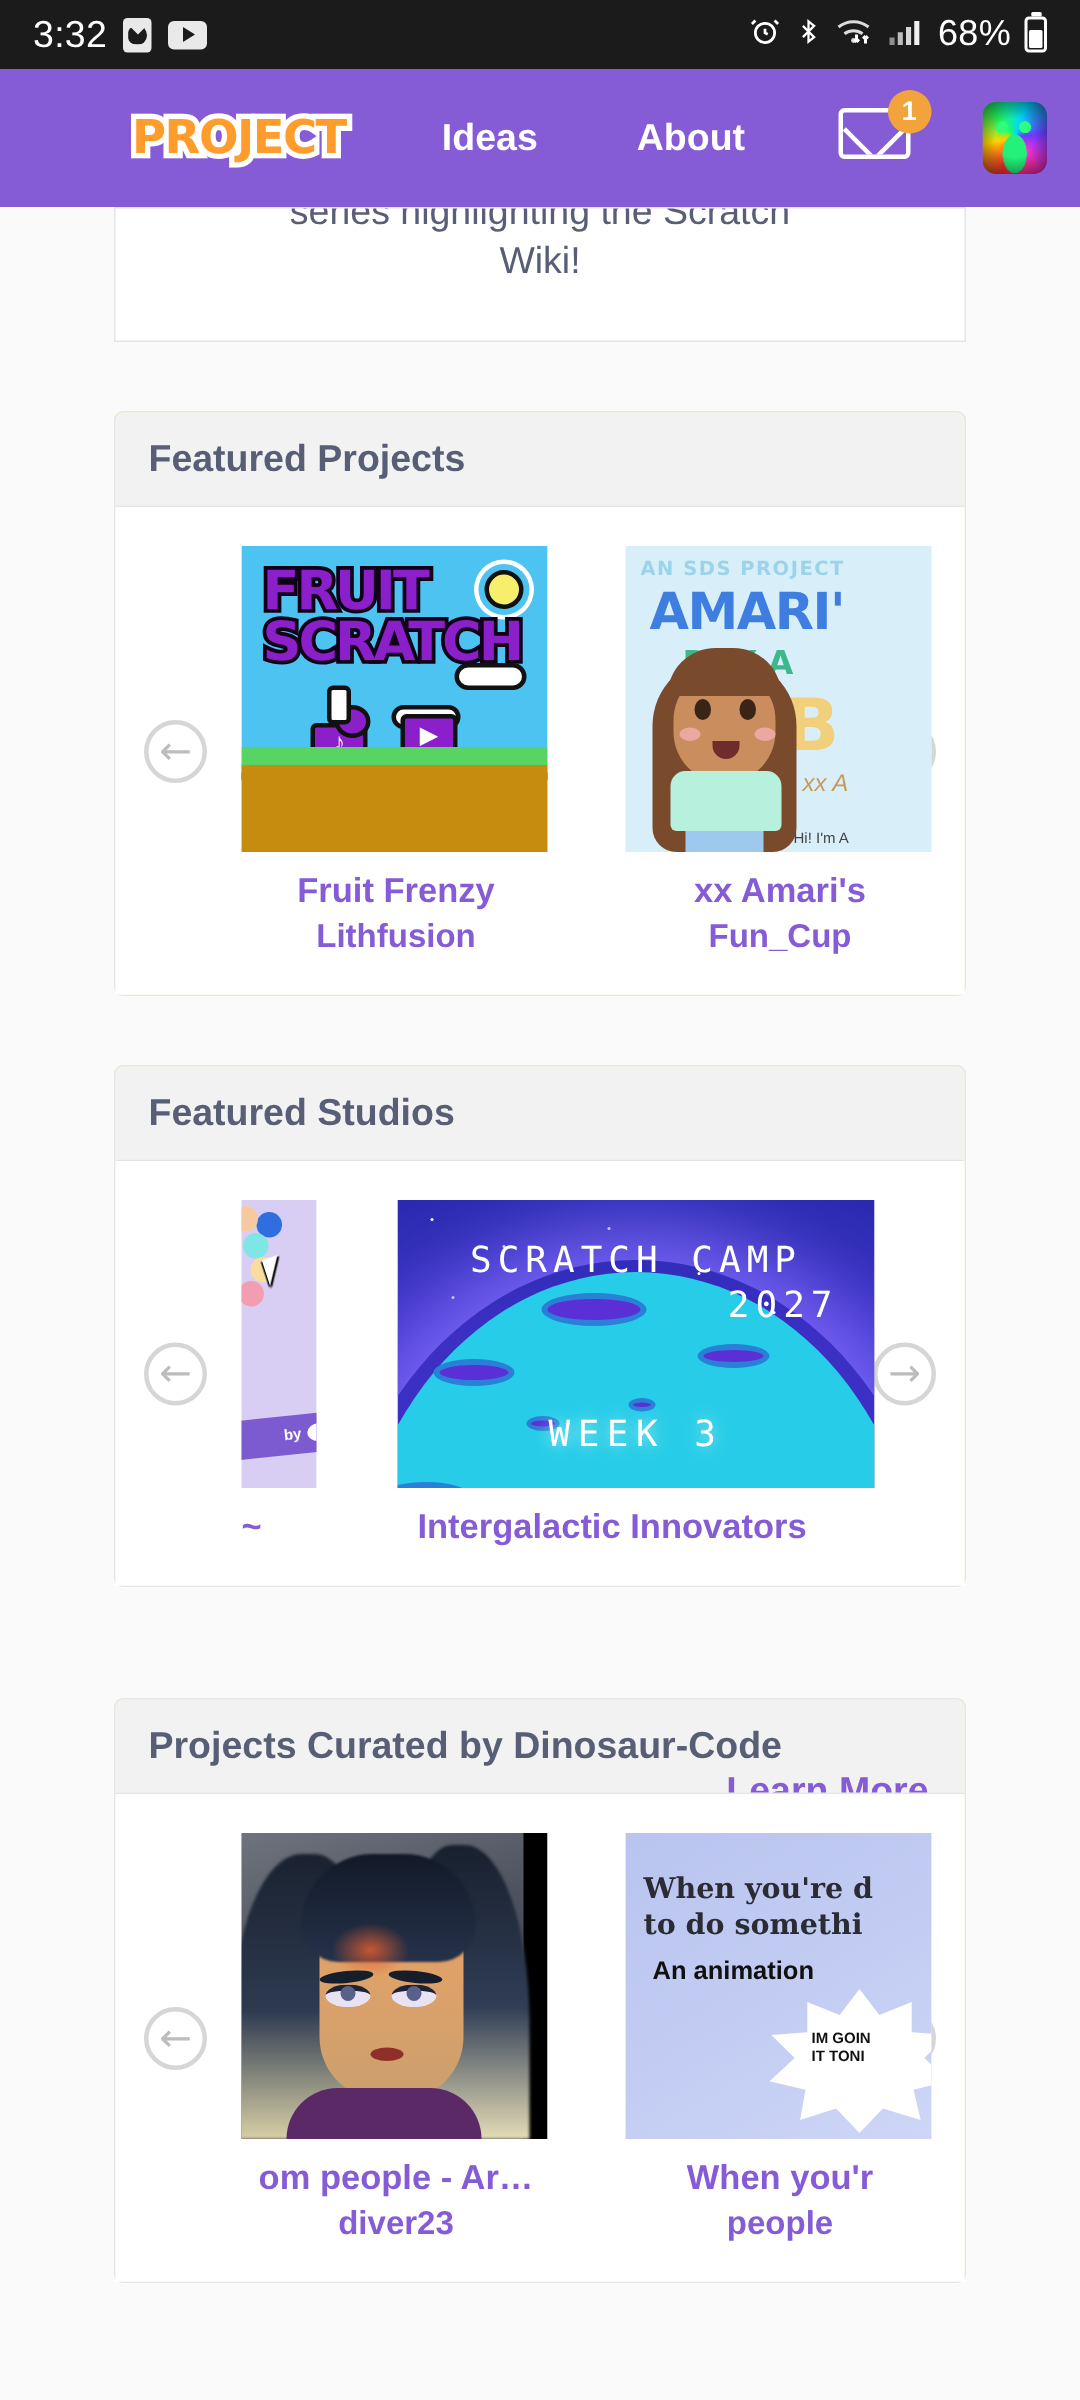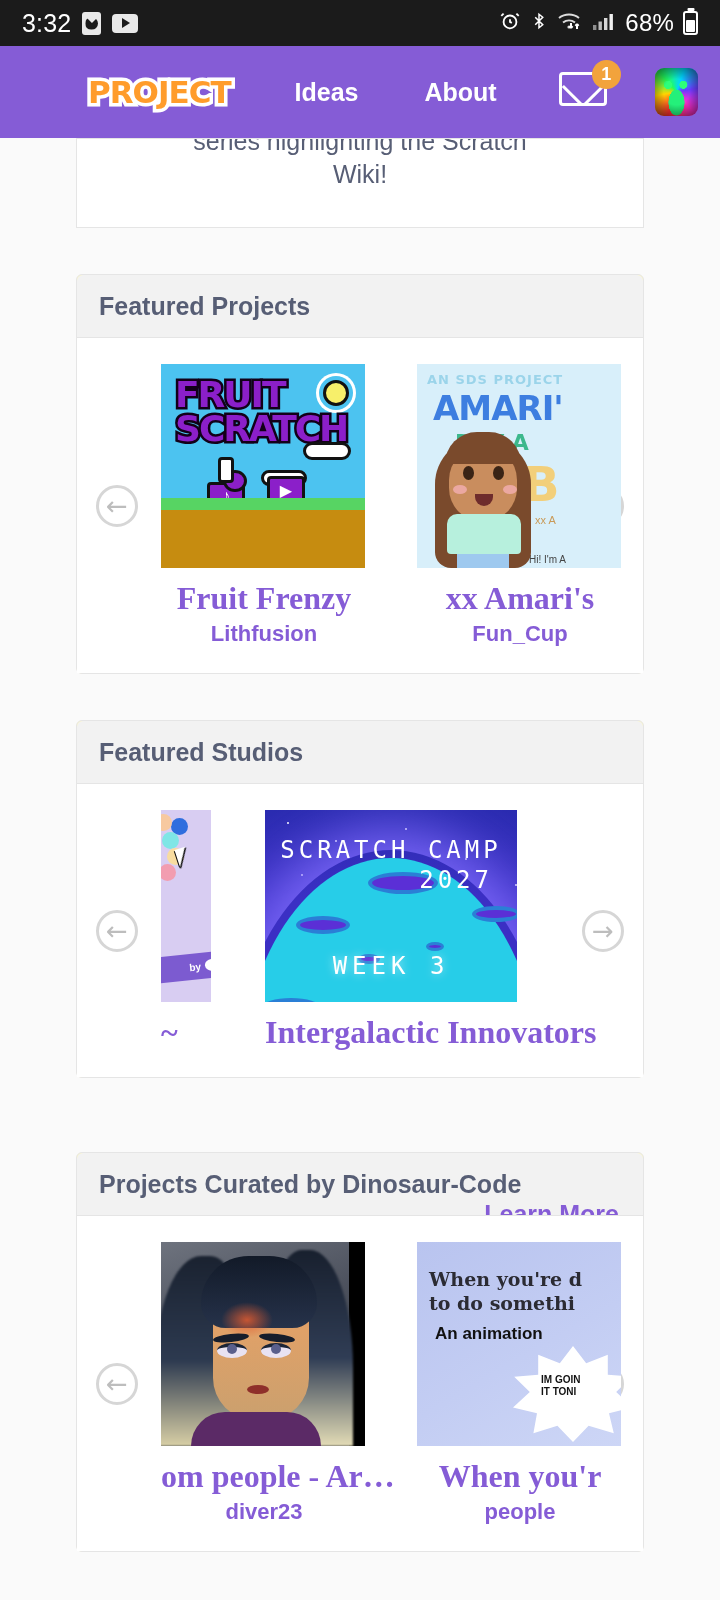--- a/index.html
+++ b/index.html
@@ -164,28 +164,28 @@
   }
   .arrow-left { left: 19px; }
   .arrow-right { right: 19px; }
 
   .tile { width: 206px; flex: 0 0 206px; margin-right: 50px; }
   .tile-thumb {
     width: 204px; height: 204px; overflow: hidden;
     background: #eee; position: relative;
   }
   .tile-name {
-    margin-top: 12px; font-size: 32px; font-weight: bold; color: #855cd6;
-    text-align: center; white-space: nowrap; font-family: Liberation Serif, serif;
+    margin-top: 12px; font-size: 23px; font-weight: bold; color: #855cd6;
+    text-align: center; white-space: nowrap;
   }
   .tile-author {
     margin-top: 4px; font-size: 22px; font-weight: bold; color: #855cd6;
     text-align: center; white-space: nowrap;
   }
-  .tile-studio .tile-thumb { height: 192px; width: 252px; }
+  .tile-studio .tile-thumb { height: 192px; width: 318px; }
   .tile-studio { width: 286px; flex: 0 0 286px; }
 
   
   .art-fruit { background: #4cc3f0; width: 100%; height: 100%; position: relative; }
   .af-ground { position: absolute; left:0; right:0; bottom:0; height: 58px; background: #c68c10; }
   .af-grass { position: absolute; left:0; right:0; bottom:48px; height: 22px; background: #57d463;
       border-bottom: 5px solid #111; }
   .af-title {
     position: absolute; top: 14px; left: 14px; width: 150px;
     font-family: "DejaVu Sans", sans-serif; font-weight: bold;
@@ -212,21 +212,21 @@
   
   .art-amari { background: #d8effa; width: 100%; height: 100%; position: relative; overflow: hidden; }
   .aa-sds { position: absolute; top: 8px; left: 10px; font-size: 13px; font-weight: bold;
      color: #9bd4ea; letter-spacing: 1px; font-family: "DejaVu Sans", sans-serif; }
   .aa-amari { position: absolute; top: 24px; left: 16px; font-size: 34px; font-weight: bold;
      color: #3d7ee0; font-family: "DejaVu Sans", sans-serif; letter-spacing: -1px; }
   .aa-day { position: absolute; top: 66px; left: 38px; font-size: 22px; font-weight: bold;
      color: #3cb88c; font-family: "DejaVu Sans", sans-serif; }
   .aa-b { position: absolute; top: 92px; left: 106px; font-size: 48px; font-weight: bold;
      color: #f2cf7a; font-family: "DejaVu Sans", sans-serif; }
-  .aa-xxa { position: absolute; top: 150px; left: 118px; font-size: 11px; color: #c99a58; }
+  .aa-xxa { position: absolute; top: 150px; left: 118px; font-size: 16px; color: #c99a58; font-style: italic; }
   .aa-hi { position: absolute; top: 190px; left: 112px; font-size: 10px; color: #444; }
   .aa-hair { position: absolute; bottom: 0; left: 18px; width: 96px; height: 130px;
      background: #7a4a2c; border-radius: 46px 46px 16px 16px; }
   .aa-face { position: absolute; bottom: 46px; left: 32px; width: 68px; height: 76px;
      background: #c98d5e; border-radius: 34px; }
   .aa-bang { position: absolute; bottom: 104px; left: 28px; width: 76px; height: 32px;
      background: #7a4a2c; border-radius: 38px 38px 0 0; }
   .aa-eye { position: absolute; width: 11px; height: 14px; background: #3a2416; border-radius: 50%; }
   .aa-e1 { bottom: 88px; left: 46px; } .aa-e2 { bottom: 88px; left: 76px; }
   .aa-cheek { position: absolute; width: 14px; height: 9px; background: #eba8a1; border-radius: 50%; }

